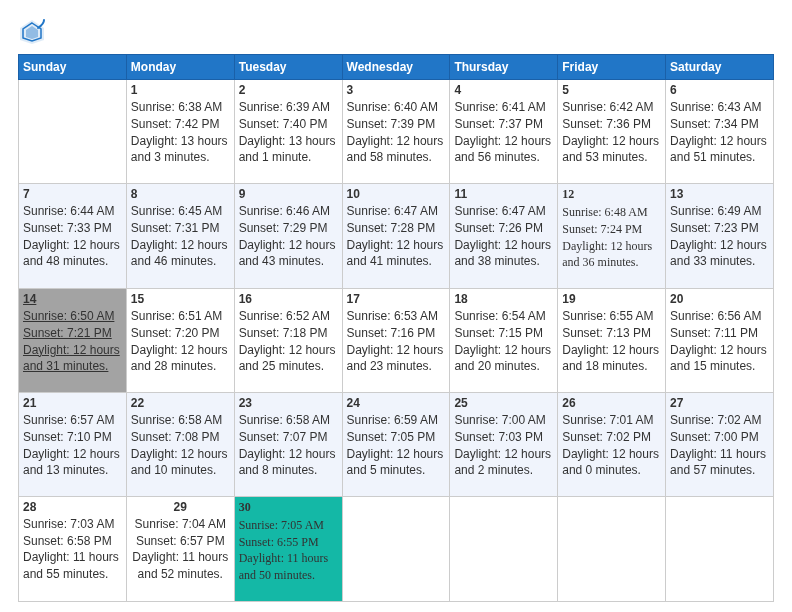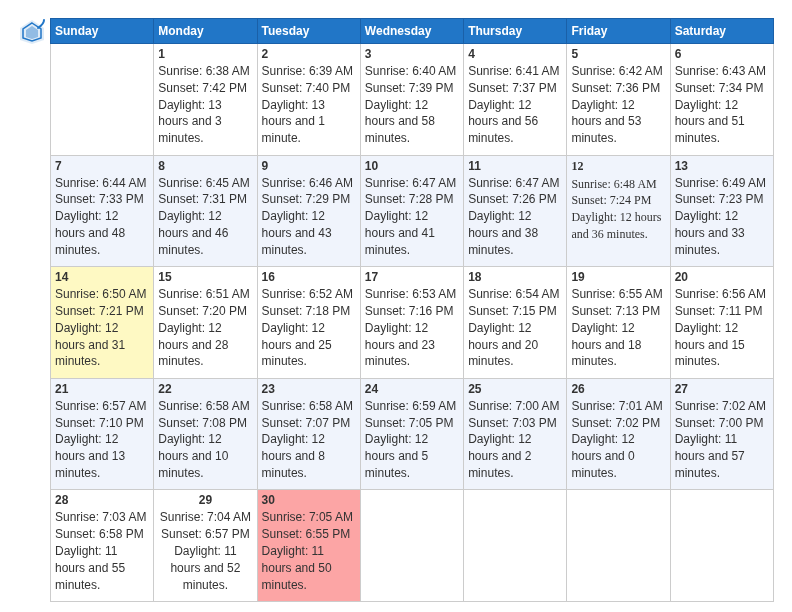--- a/index.html
+++ b/index.html
@@ -8,20 +8,21 @@
       background: #fff;
       width: 792px;
       height: 612px;
       overflow: hidden;
     }
     .page {
       width: 792px;
       height: 612px;
       padding: 18px 18px 10px 18px;
       display: flex;
+      flex-direction: column;
     }
     .header {
       display: flex;
       justify-content: space-between;
       align-items: flex-start;
       margin-bottom: 8px;
     }
     .logo {
       display: flex;
       align-items: center;
@@ -195,21 +196,21 @@
           <td style="background-color: rgb(240, 244, 252); font-family: Liberation Serif, serif;">
         <span class="day-num">12</span>
         <span class="day-info">Sunrise: 6:48 AM<br>Sunset: 7:24 PM<br>Daylight: 12 hours and 36 minutes.</span>
       </td>
           <td style="background-color: rgb(240, 244, 252);">
         <span class="day-num">13</span>
         <span class="day-info">Sunrise: 6:49 AM<br>Sunset: 7:23 PM<br>Daylight: 12 hours and 33 minutes.</span>
       </td>
         </tr>
         <tr>
-          <td style="background-color: #fef9c3;">
+          <td style="background-color: #a3a3a3; text-decoration: underline;">
         <span class="day-num">14</span>
         <span class="day-info">Sunrise: 6:50 AM<br>Sunset: 7:21 PM<br>Daylight: 12 hours and 31 minutes.</span>
       </td>
           <td style="background-color: rgb(255, 255, 255);">
         <span class="day-num">15</span>
         <span class="day-info">Sunrise: 6:51 AM<br>Sunset: 7:20 PM<br>Daylight: 12 hours and 28 minutes.</span>
       </td>
           <td style="background-color: rgb(255, 255, 255);">
         <span class="day-num">16</span>
         <span class="day-info">Sunrise: 6:52 AM<br>Sunset: 7:18 PM<br>Daylight: 12 hours and 25 minutes.</span>
@@ -263,21 +264,21 @@
         </tr>
         <tr>
           <td style="background-color: rgb(255, 255, 255);">
         <span class="day-num">28</span>
         <span class="day-info">Sunrise: 7:03 AM<br>Sunset: 6:58 PM<br>Daylight: 11 hours and 55 minutes.</span>
       </td>
           <td style="background-color: rgb(255, 255, 255); text-align: center;">
         <span class="day-num">29</span>
         <span class="day-info">Sunrise: 7:04 AM<br>Sunset: 6:57 PM<br>Daylight: 11 hours and 52 minutes.</span>
       </td>
-          <td style="background-color: #fca5a5;">
+          <td style="background-color: #14b8a6; font-family: Liberation Serif, serif;">
         <span class="day-num">30</span>
         <span class="day-info">Sunrise: 7:05 AM<br>Sunset: 6:55 PM<br>Daylight: 11 hours and 50 minutes.</span>
       </td>
           <td class="empty-cell"></td>
           <td class="empty-cell"></td>
           <td class="empty-cell"></td>
           <td class="empty-cell"></td>
         </tr>
       </tbody>
   </table>

